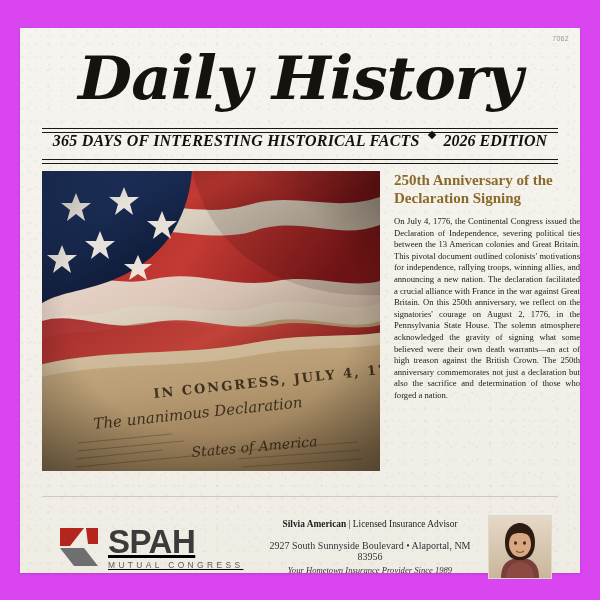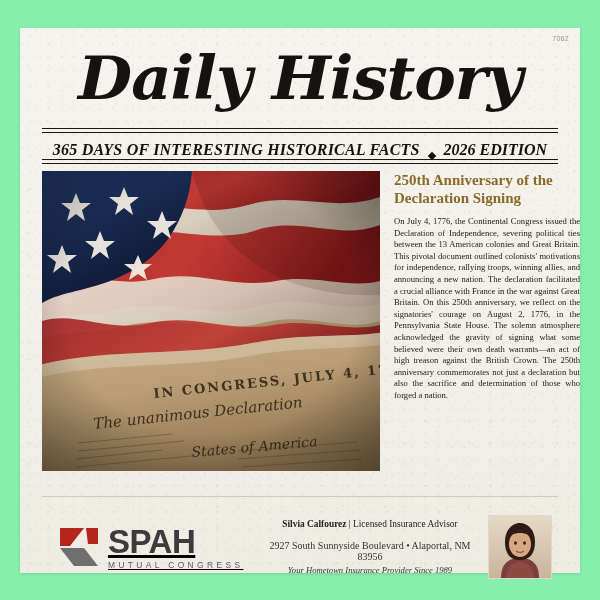--- a/index.html
+++ b/index.html
@@ -11,21 +11,21 @@
     width: 600px;
     height: 600px;
     overflow: hidden;
     font-family: "Liberation Sans", sans-serif;
   }
 
   #page {
     position: relative;
     width: 600px;
     height: 600px;
-    background: #86efac;
+    background: #d946ef;
   }
 
   
   .sheet {
     position: absolute;
     left: 20px;
     top: 28px;
     width: 560px;
     height: 545px;
     background:
@@ -86,21 +86,21 @@
     border-top: 1px solid #1b1814;
     border-bottom: 1px solid #1b1814;
   }
   .subbar {
     position: absolute;
     left: 22px;
     right: 22px;
     top: 104px;
     height: 27px;
     display: flex;
-    align-items: flex-end;
+    align-items: flex-start;
     justify-content: center;
     gap: 9px;
   }
   .subbar-text {
     font-family: "Liberation Serif", serif;
     font-style: italic;
     font-weight: bold;
     font-size: 16px;
     letter-spacing: 0.2px;
     color: #14120e;
@@ -377,21 +377,21 @@
           </svg>
         </div>
         <div class="logo-text">
           <div class="logo-name">SPAH</div>
           <div class="logo-sub">MUTUAL CONGRESS</div>
         </div>
       </div>
 
       <div class="contact">
         <div class="contact-name">
-          <span>Silvia Calfourez</span>
+          <span>Silvia American</span>
           <span class="sep"> | </span>
           <span class="role">Licensed Insurance Advisor</span>
         </div>
         <div class="contact-addr">2927 South Sunnyside Boulevard  •  Alaportal, NM 83956</div>
         <div class="contact-tag">Your Hometown Insurance Provider Since 1989</div>
       </div>
 
       <div class="portrait">
         <svg width="62" height="62" viewBox="0 0 62 62" xmlns="http://www.w3.org/2000/svg" aria-hidden="true">
           <defs>

